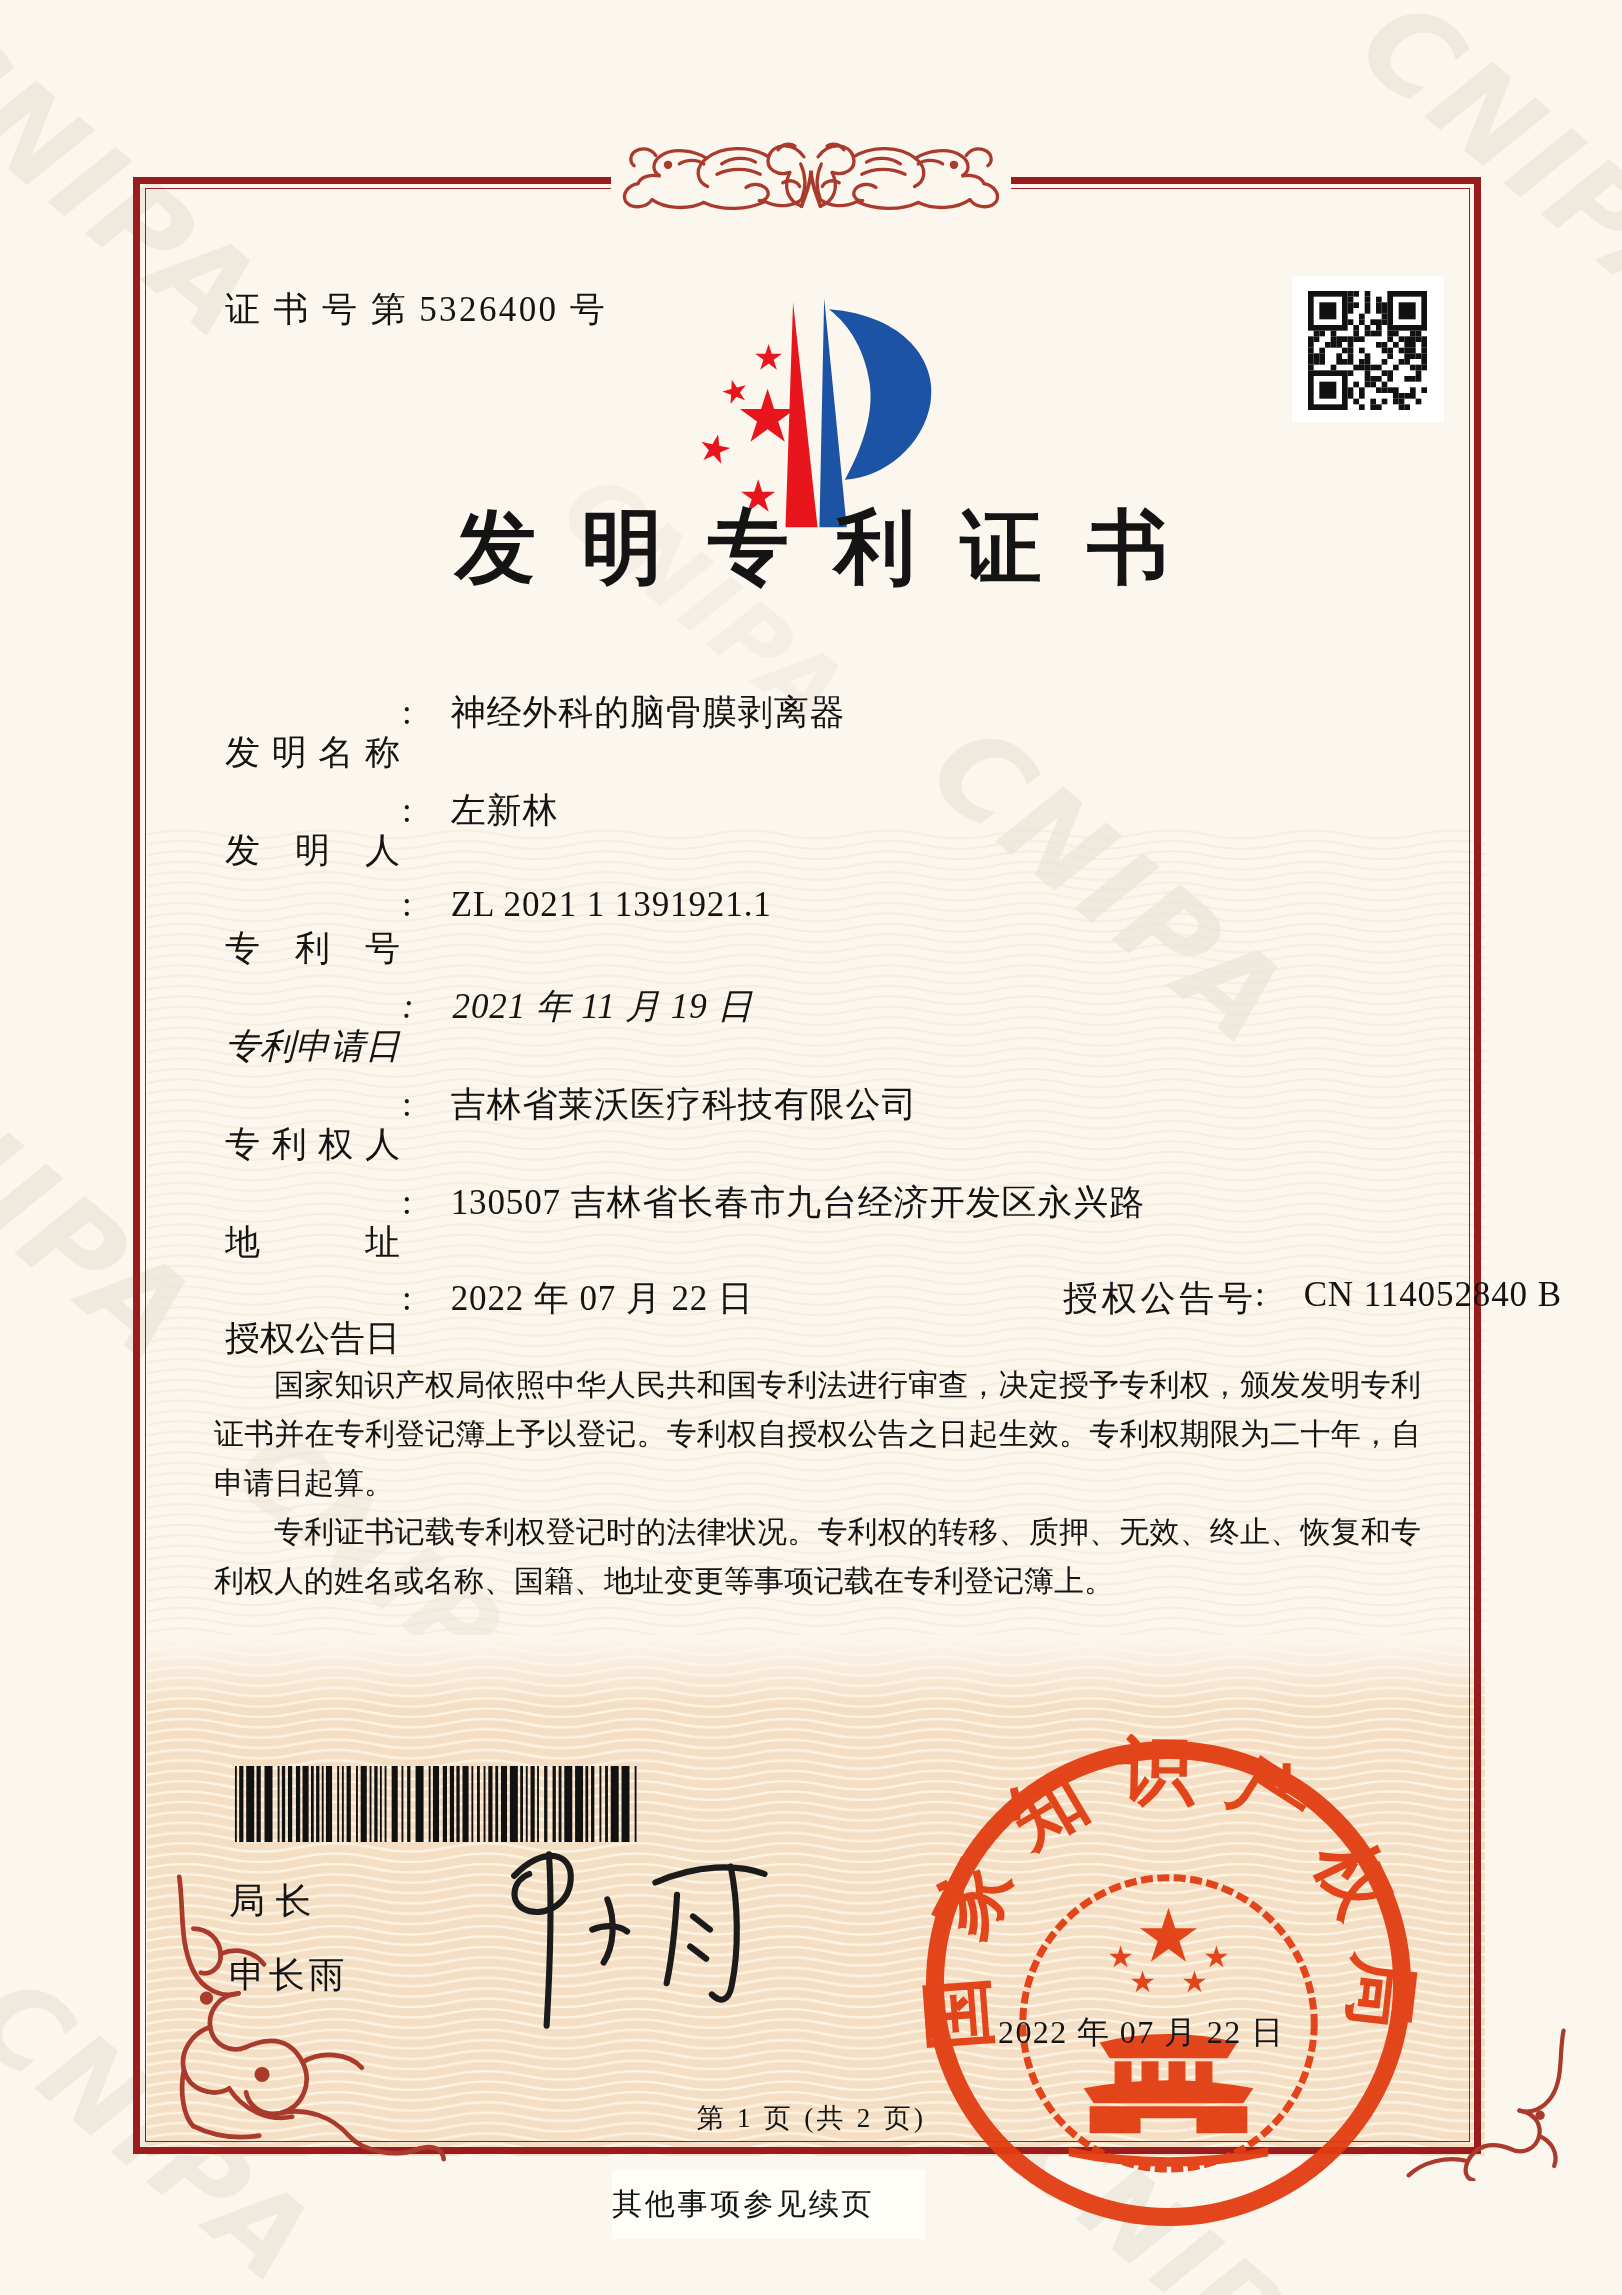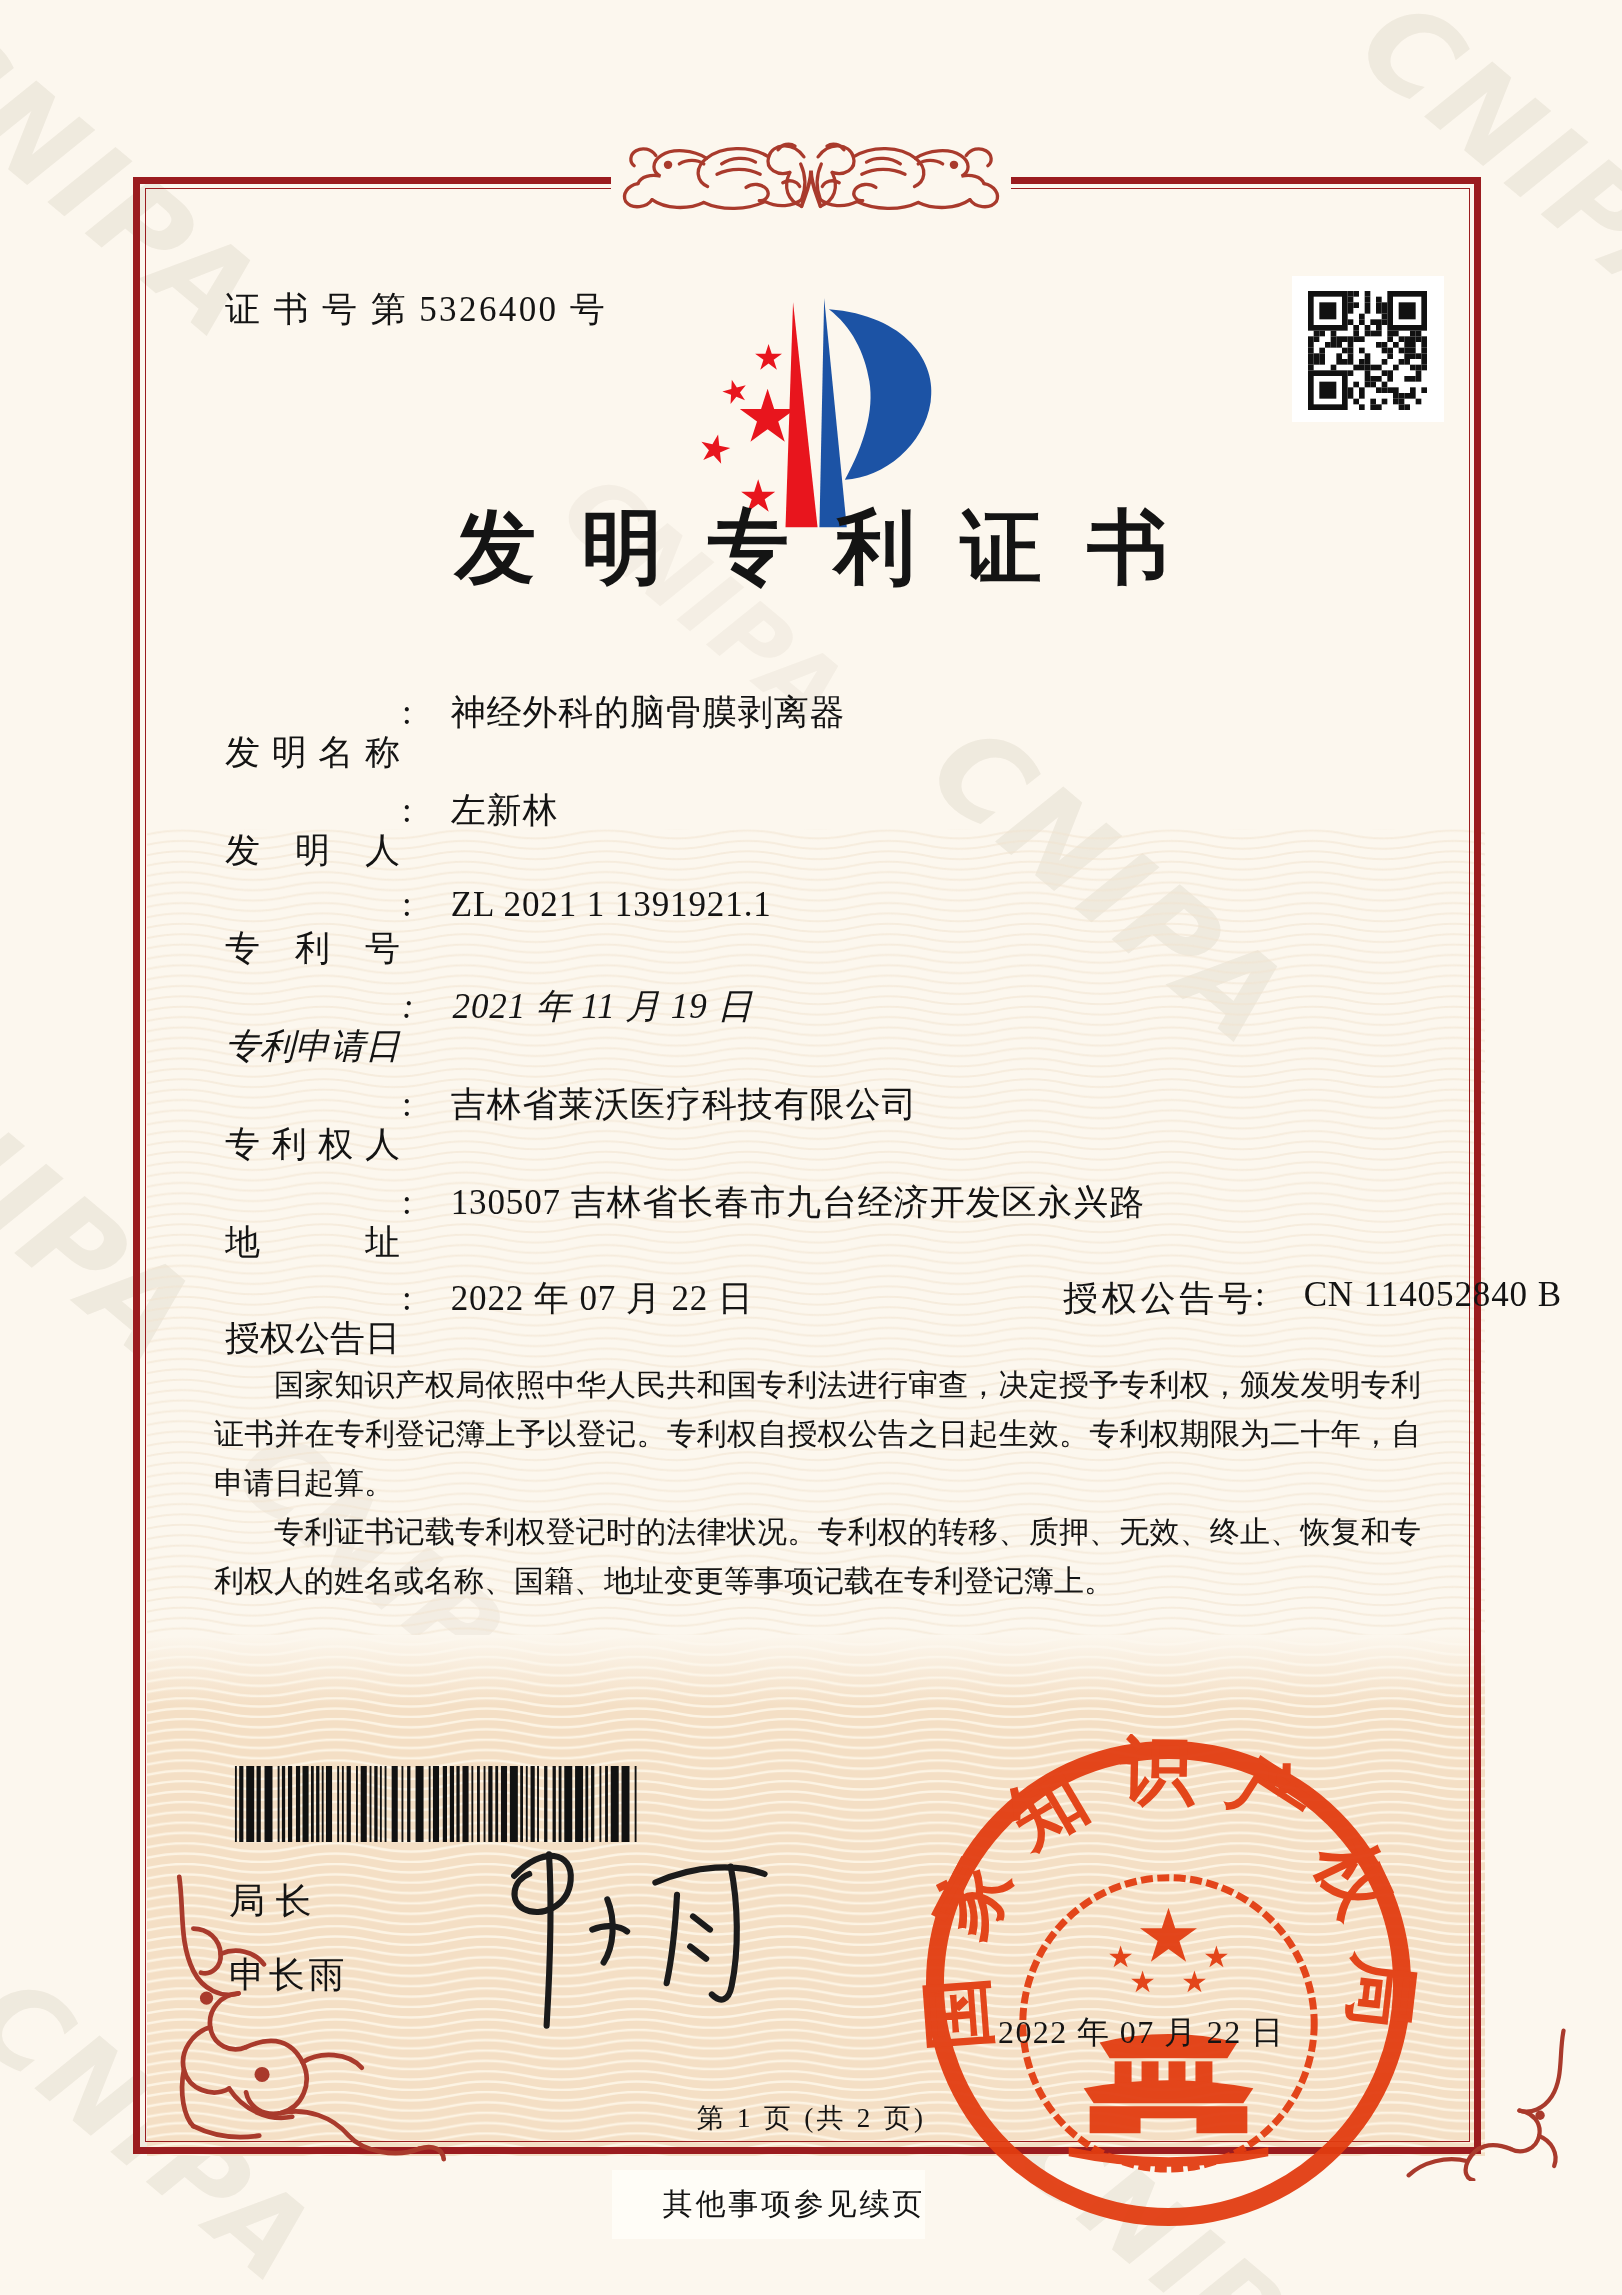--- a/index.html
+++ b/index.html
@@ -52,21 +52,21 @@
   
   .barcode{position:absolute;left:234px;top:1766px;}
   .signer-title{position:absolute;left:229px;top:1877px;font-size:36px;letter-spacing:10.4px;}
   .signer-name{position:absolute;left:229px;top:1951px;font-size:36px;letter-spacing:3.8px;}
   .signature{position:absolute;left:452px;top:1837px;}
   .seal{position:absolute;left:919px;top:1734px;opacity:.94;}
   .seal-date{position:absolute;left:998px;top:2011px;font-size:32px;letter-spacing:1.4px;z-index:6;}
   .page-info{position:absolute;left:0;top:2100px;width:1623px;text-align:center;
     font-size:27px;letter-spacing:3.3px;z-index:5;}
   .cont-note{position:absolute;left:612px;top:2170px;width:313px;height:69px;
-    background:#fffdf7;display:flex;align-items:center;justify-content:flex-end;
+    background:#fffdf7;display:flex;align-items:center;justify-content:flex-start;
     font-size:30px;letter-spacing:2.8px;z-index:4;}
   .orn{position:absolute;}
 </style>
 </head>
 <body>
 
 <div class="page">
 
   <div class="wm" style="left:-33px;top:-9.4px;font-size:118px;">CNIPA</div>
   <div class="wm" style="left:1423px;top:-28px;font-size:118px;">CNIPA</div>

